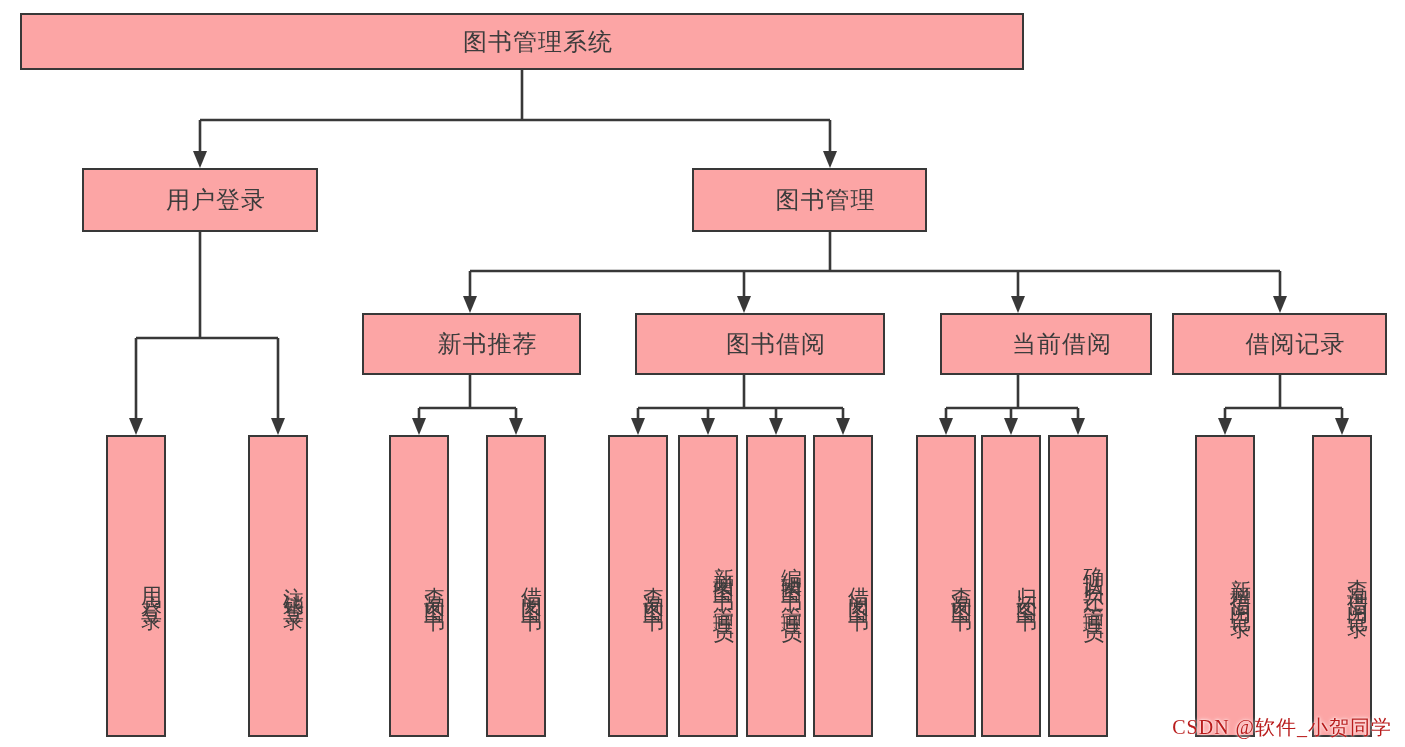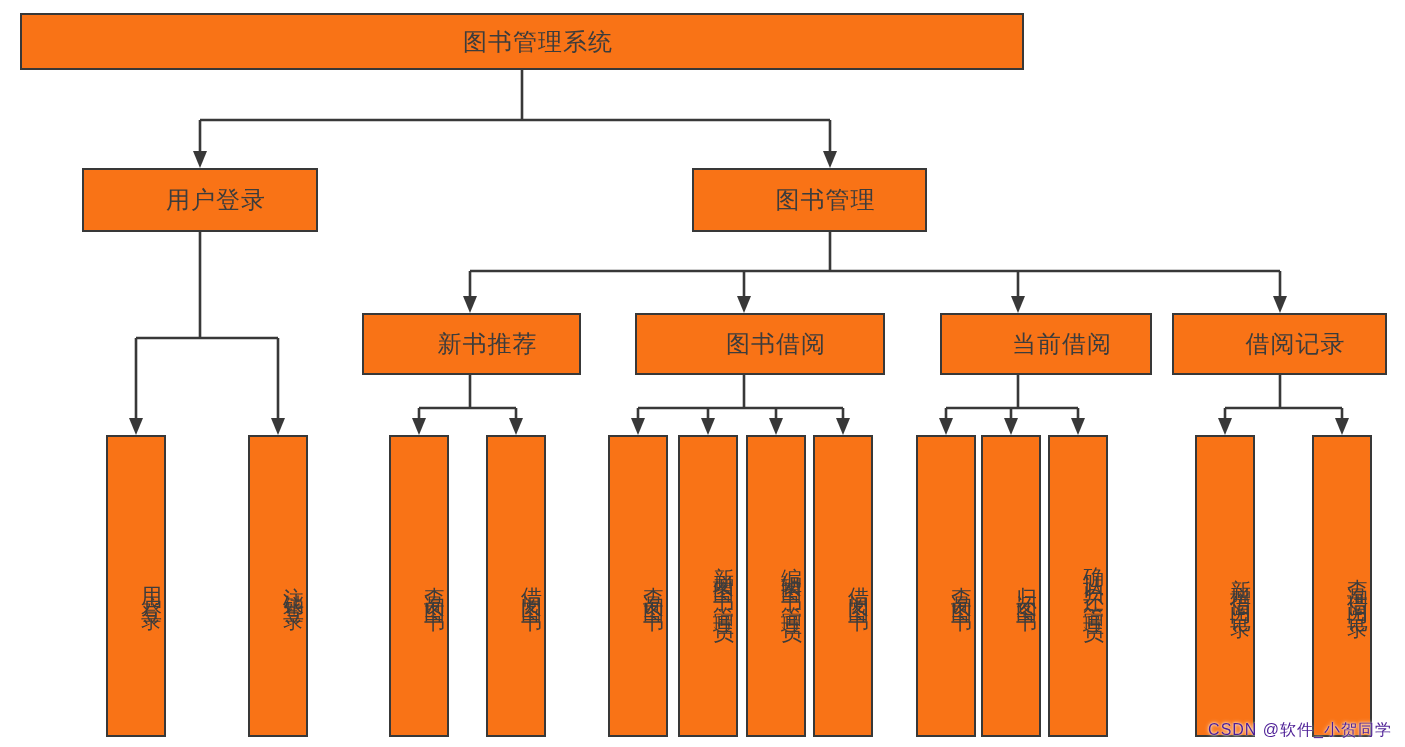--- a/index.html
+++ b/index.html
@@ -14,21 +14,21 @@
   .connectors {
     position: absolute;
     left: 0; top: 0;
     width: 1405px; height: 747px;
     pointer-events: none;
   }
   .box {
     position: absolute;
     box-sizing: border-box;
     border: 2.6px solid #383838;
-    background: #f97316;
+    background: #fca5a5;
     display: flex;
     align-items: center;
     justify-content: center;
     color: #3c3c3c;
     padding-left: 32px;
   }
   .hlbl {
     font-size: 24px;
     letter-spacing: 1px;
     white-space: nowrap;
@@ -44,25 +44,26 @@
     font-size: 21px;
     letter-spacing: 8px;
     line-height: 1;
     color: #3c3c3c;
     white-space: nowrap;
   }
   .watermark {
     position: absolute;
     right: 13px;
     bottom: 6px;
-    font-size: 16px;
-    color: #4c1d95;
+    font-size: 20px;
+    color: #b91c1c;
     text-shadow: 0 0 2px #ffffff, 0 0 4px #ffffff;
     white-space: nowrap;
     letter-spacing: 1px;
+    font-family: Liberation Serif, serif;
   }
 </style>
 </head>
 <body>
 
 <div class="canvas">
 
   <svg class="connectors" viewBox="0 0 1405 747" xmlns="http://www.w3.org/2000/svg">
     <path fill="none" stroke="#383838" stroke-width="2.6" d="M522 70 V120 M200 120 H830 M200 120 V154 M830 120 V154
          M200 232 V338 M136 338 H278 M136 338 V421 M278 338 V421

